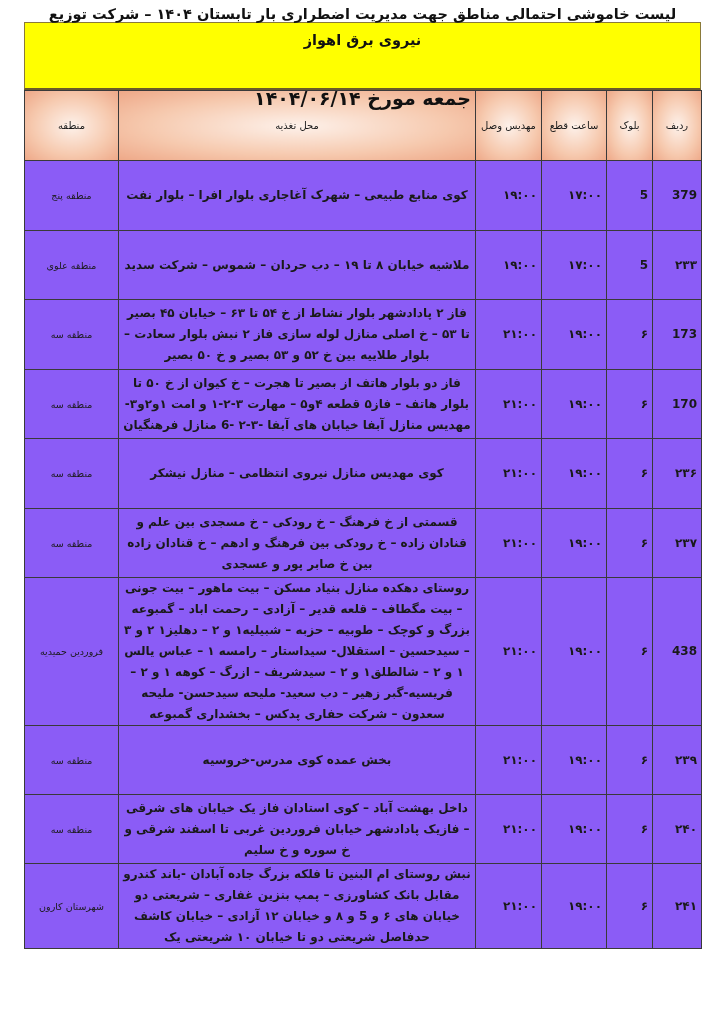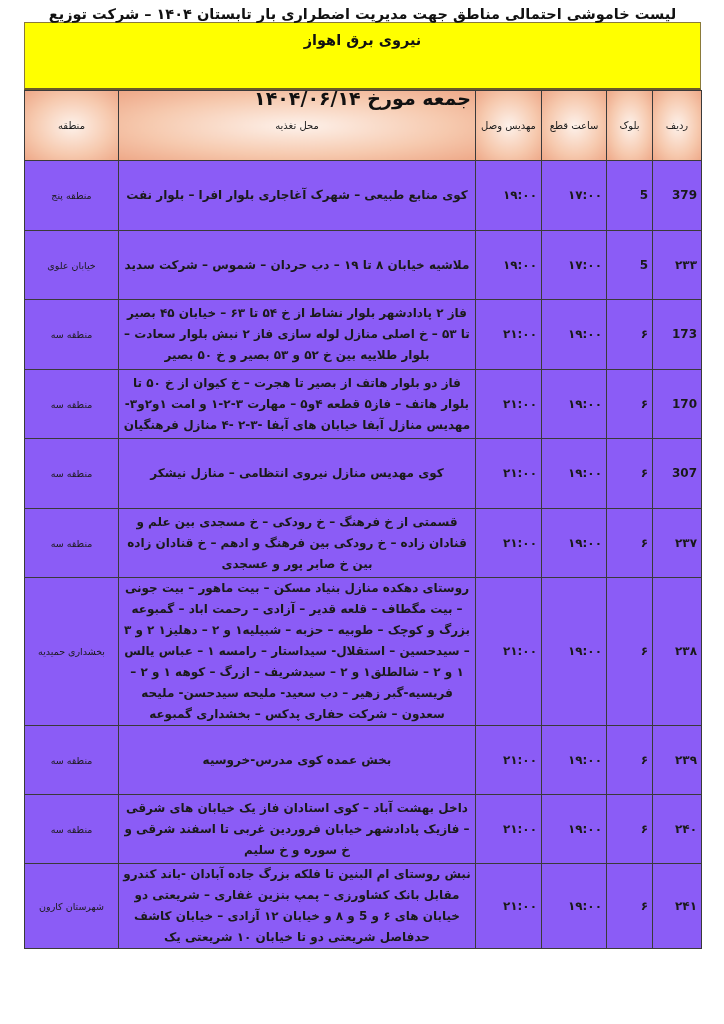--- a/index.html
+++ b/index.html
@@ -57,61 +57,61 @@
         <td class="num">۱۹:۰۰</td>
         <td class="loc">کوی منابع طبیعی – شهرک آغاجاری بلوار افرا – بلوار نفت</td>
         <td class="region">منطقه پنج</td>
       </tr>
       <tr style="height:69px">
         <td class="num">۲۳۳</td>
         <td class="num">5</td>
         <td class="num">۱۷:۰۰</td>
         <td class="num">۱۹:۰۰</td>
         <td class="loc">ملاشیه خیابان ۸ تا ۱۹ – دب حردان – شموس – شرکت سدید</td>
-        <td class="region">خیابان علوی</td>
+        <td class="region">منطقه علوی</td>
       </tr>
       <tr style="height:70px">
         <td class="num">173</td>
         <td class="num">۶</td>
         <td class="num">۱۹:۰۰</td>
         <td class="num">۲۱:۰۰</td>
         <td class="loc">فاز ۲ پادادشهر بلوار نشاط از خ ۵۴ تا ۶۳ – خیابان ۴۵ بصیر تا ۵۳ – خ اصلی منازل لوله سازی فاز ۲ نبش بلوار سعادت – بلوار طلاییه بین خ ۵۲ و ۵۳ بصیر و خ ۵۰ بصیر</td>
         <td class="region">منطقه سه</td>
       </tr>
       <tr style="height:69px">
         <td class="num">170</td>
         <td class="num">۶</td>
         <td class="num">۱۹:۰۰</td>
         <td class="num">۲۱:۰۰</td>
-        <td class="loc">فاز دو بلوار هاتف از بصیر تا هجرت – خ کیوان از خ ۵۰ تا بلوار هاتف – فاز۵ قطعه ۴و۵ – مهارت ۳-۲-۱ و امت ۱و۲و۳- مهدیس منازل آبفا خیابان های آبفا -۳-۲ -۴ منازل فرهنگیان</td>
+        <td class="loc">فاز دو بلوار هاتف از بصیر تا هجرت – خ کیوان از خ ۵۰ تا بلوار هاتف – فاز۵ قطعه ۴و۵ – مهارت ۳-۲-۱ و امت ۱و۲و۳- مهدیس منازل آبفا خیابان های آبفا -۳-۲ -6 منازل فرهنگیان</td>
         <td class="region">منطقه سه</td>
       </tr>
       <tr style="height:70px">
-        <td class="num">307</td>
+        <td class="num">۲۳۶</td>
         <td class="num">۶</td>
         <td class="num">۱۹:۰۰</td>
         <td class="num">۲۱:۰۰</td>
         <td class="loc">کوی مهدیس منازل نیروی انتظامی – منازل نیشکر</td>
         <td class="region">منطقه سه</td>
       </tr>
       <tr style="height:69px">
         <td class="num">۲۳۷</td>
         <td class="num">۶</td>
         <td class="num">۱۹:۰۰</td>
         <td class="num">۲۱:۰۰</td>
         <td class="loc">قسمتی از خ فرهنگ – خ رودکی – خ مسجدی بین علم و قنادان زاده – خ رودکی بین فرهنگ و ادهم – خ قنادان زاده بین خ صابر پور و عسجدی</td>
         <td class="region">منطقه سه</td>
       </tr>
       <tr style="height:110px">
-        <td class="num">۲۳۸</td>
+        <td class="num">438</td>
         <td class="num">۶</td>
         <td class="num">۱۹:۰۰</td>
         <td class="num">۲۱:۰۰</td>
         <td class="loc">روستای دهکده منازل بنیاد مسکن – بیت ماهور – بیت جونی – بیت مگطاف – قلعه قدیر – آزادی – رحمت اباد – گمبوعه بزرگ و کوچک – طوبیه – حزبه – شبیلیه۱ و ۲ – دهلیز۱ ۲ و ۳ – سیدحسین – استقلال- سیداستار – رامسه ۱ – عباس یالس ۱ و ۲ – شالطلق۱ و ۲ – سیدشریف – ازرگ – کوهه ۱ و ۲ – فریسیه-گبر زهیر – دب سعید- ملیحه سیدحسن- ملیحه سعدون – شرکت حفاری پدکس – بخشداری گمبوعه</td>
-        <td class="region">بخشداری حمیدیه</td>
+        <td class="region">فروردین حمیدیه</td>
       </tr>
       <tr style="height:69px">
         <td class="num">۲۳۹</td>
         <td class="num">۶</td>
         <td class="num">۱۹:۰۰</td>
         <td class="num">۲۱:۰۰</td>
         <td class="loc">بخش عمده کوی مدرس-خروسیه</td>
         <td class="region">منطقه سه</td>
       </tr>
       <tr style="height:69px">

